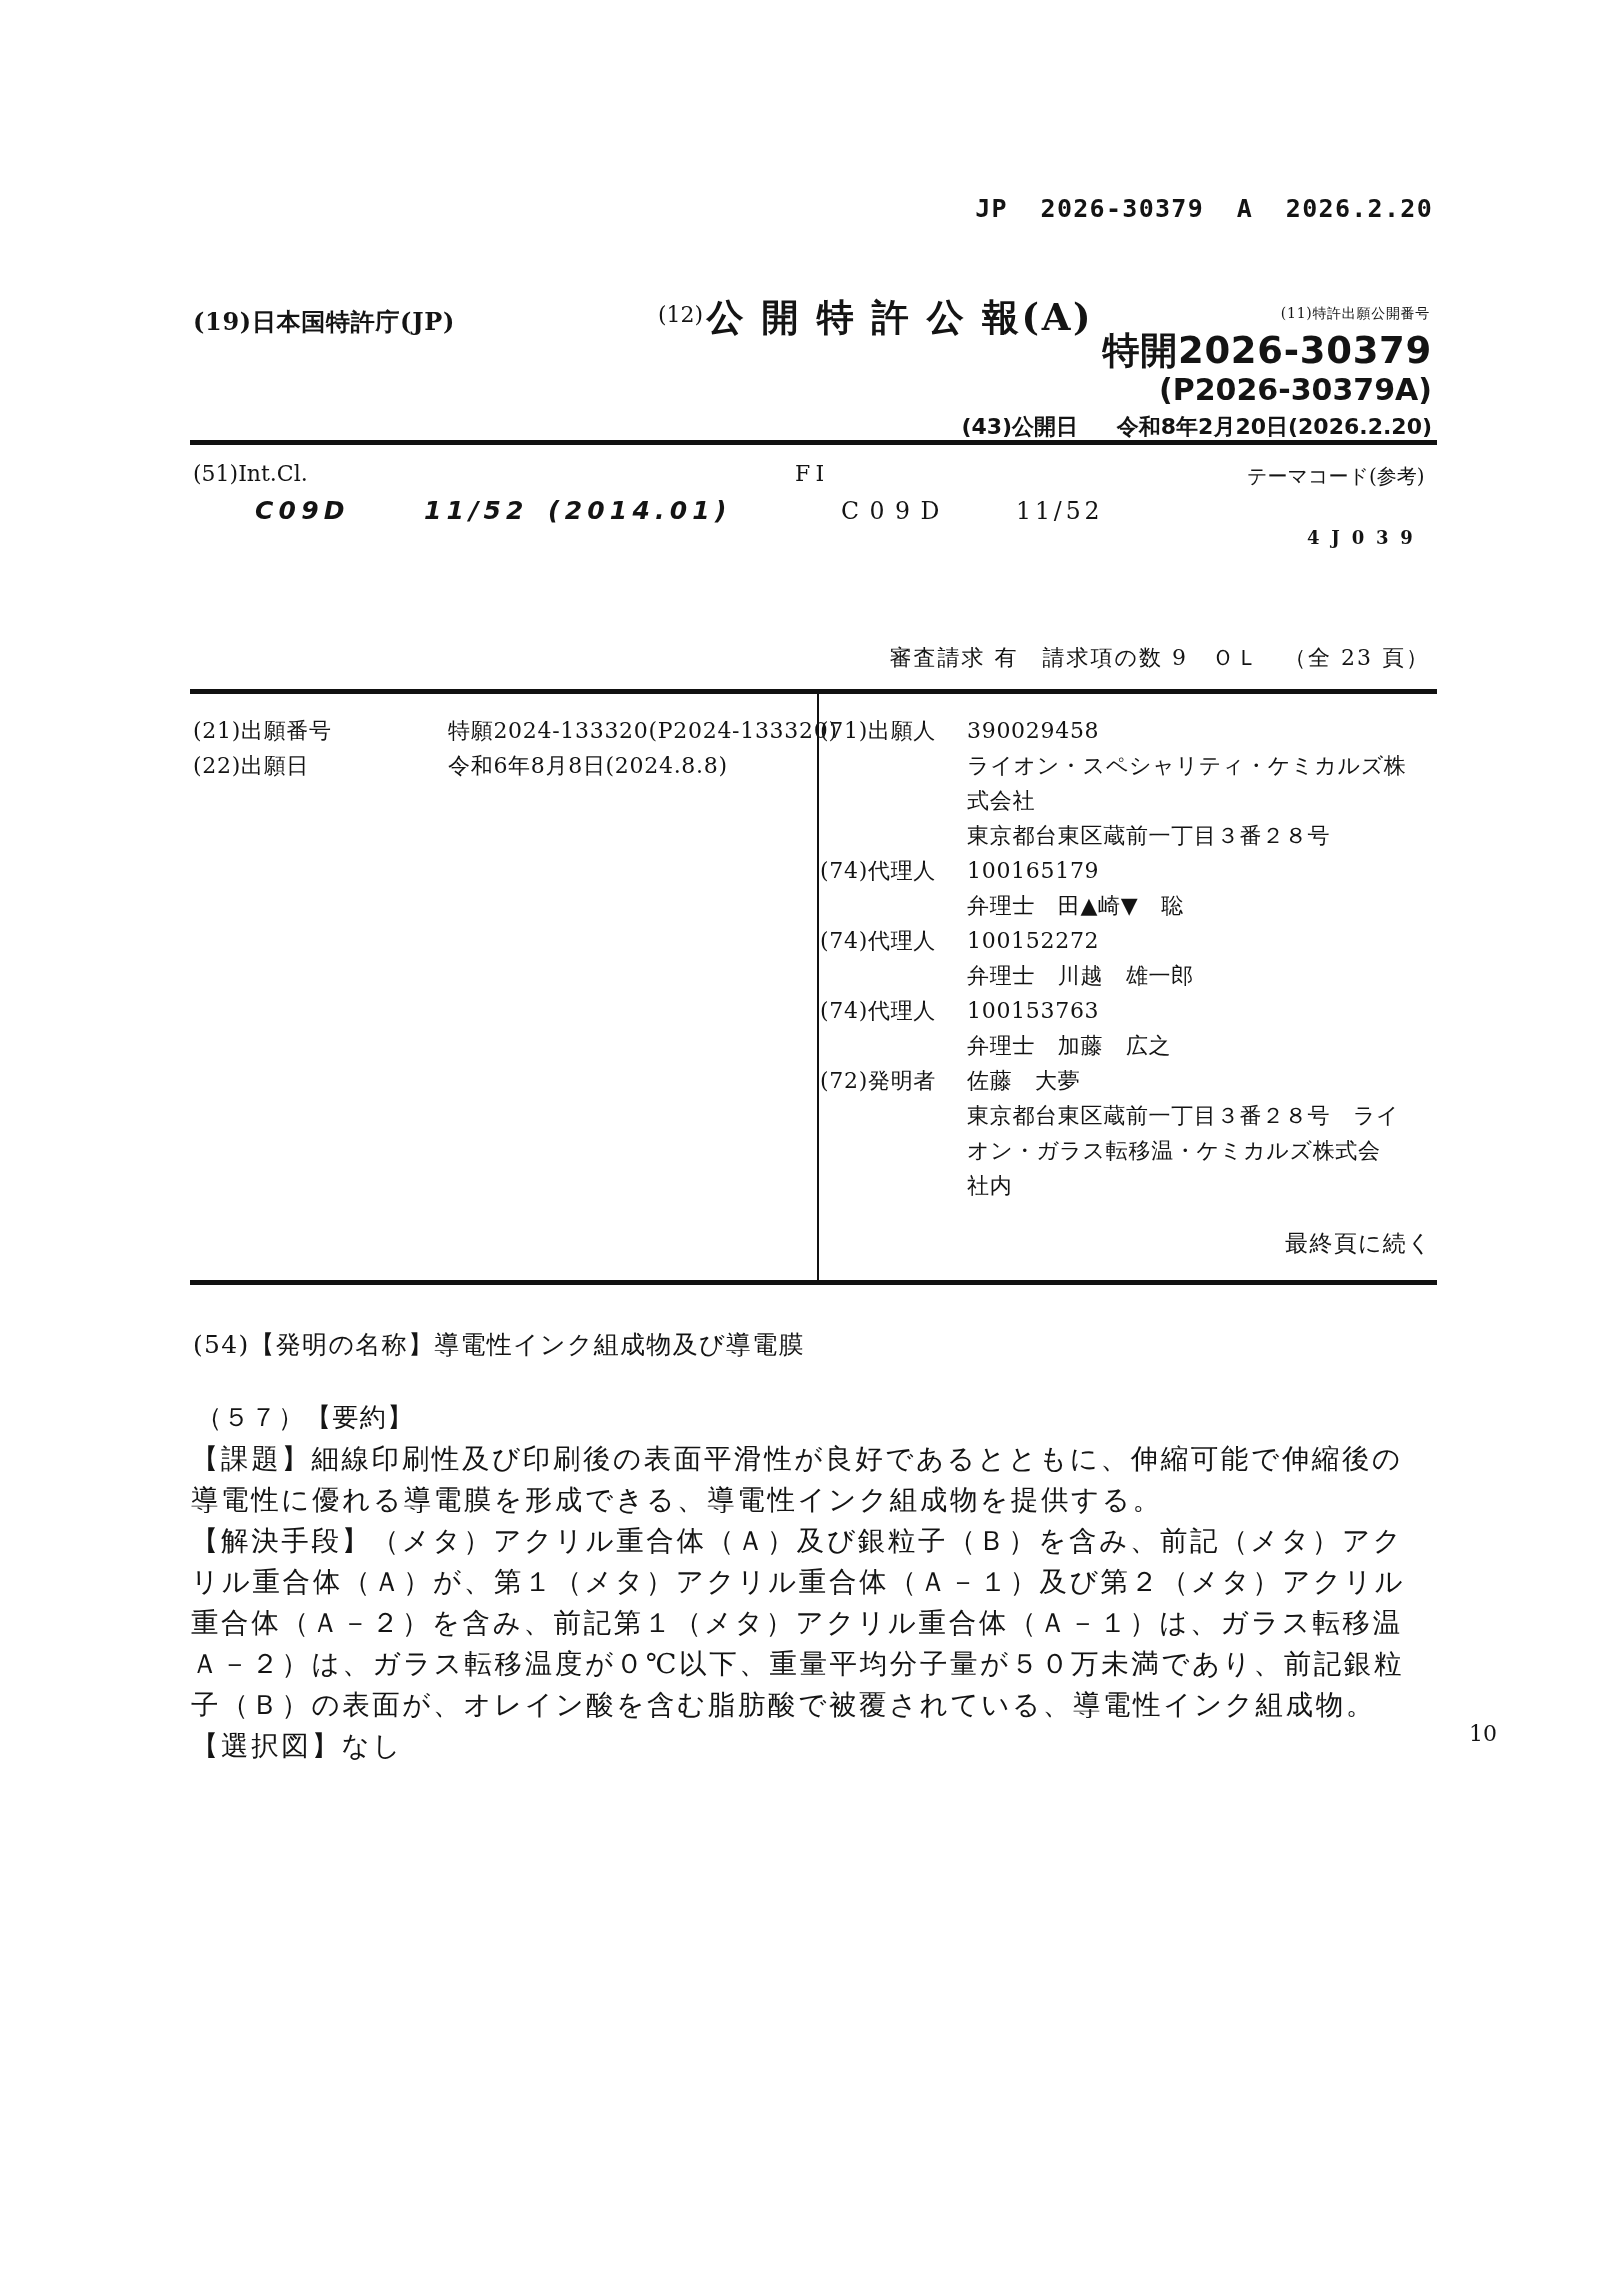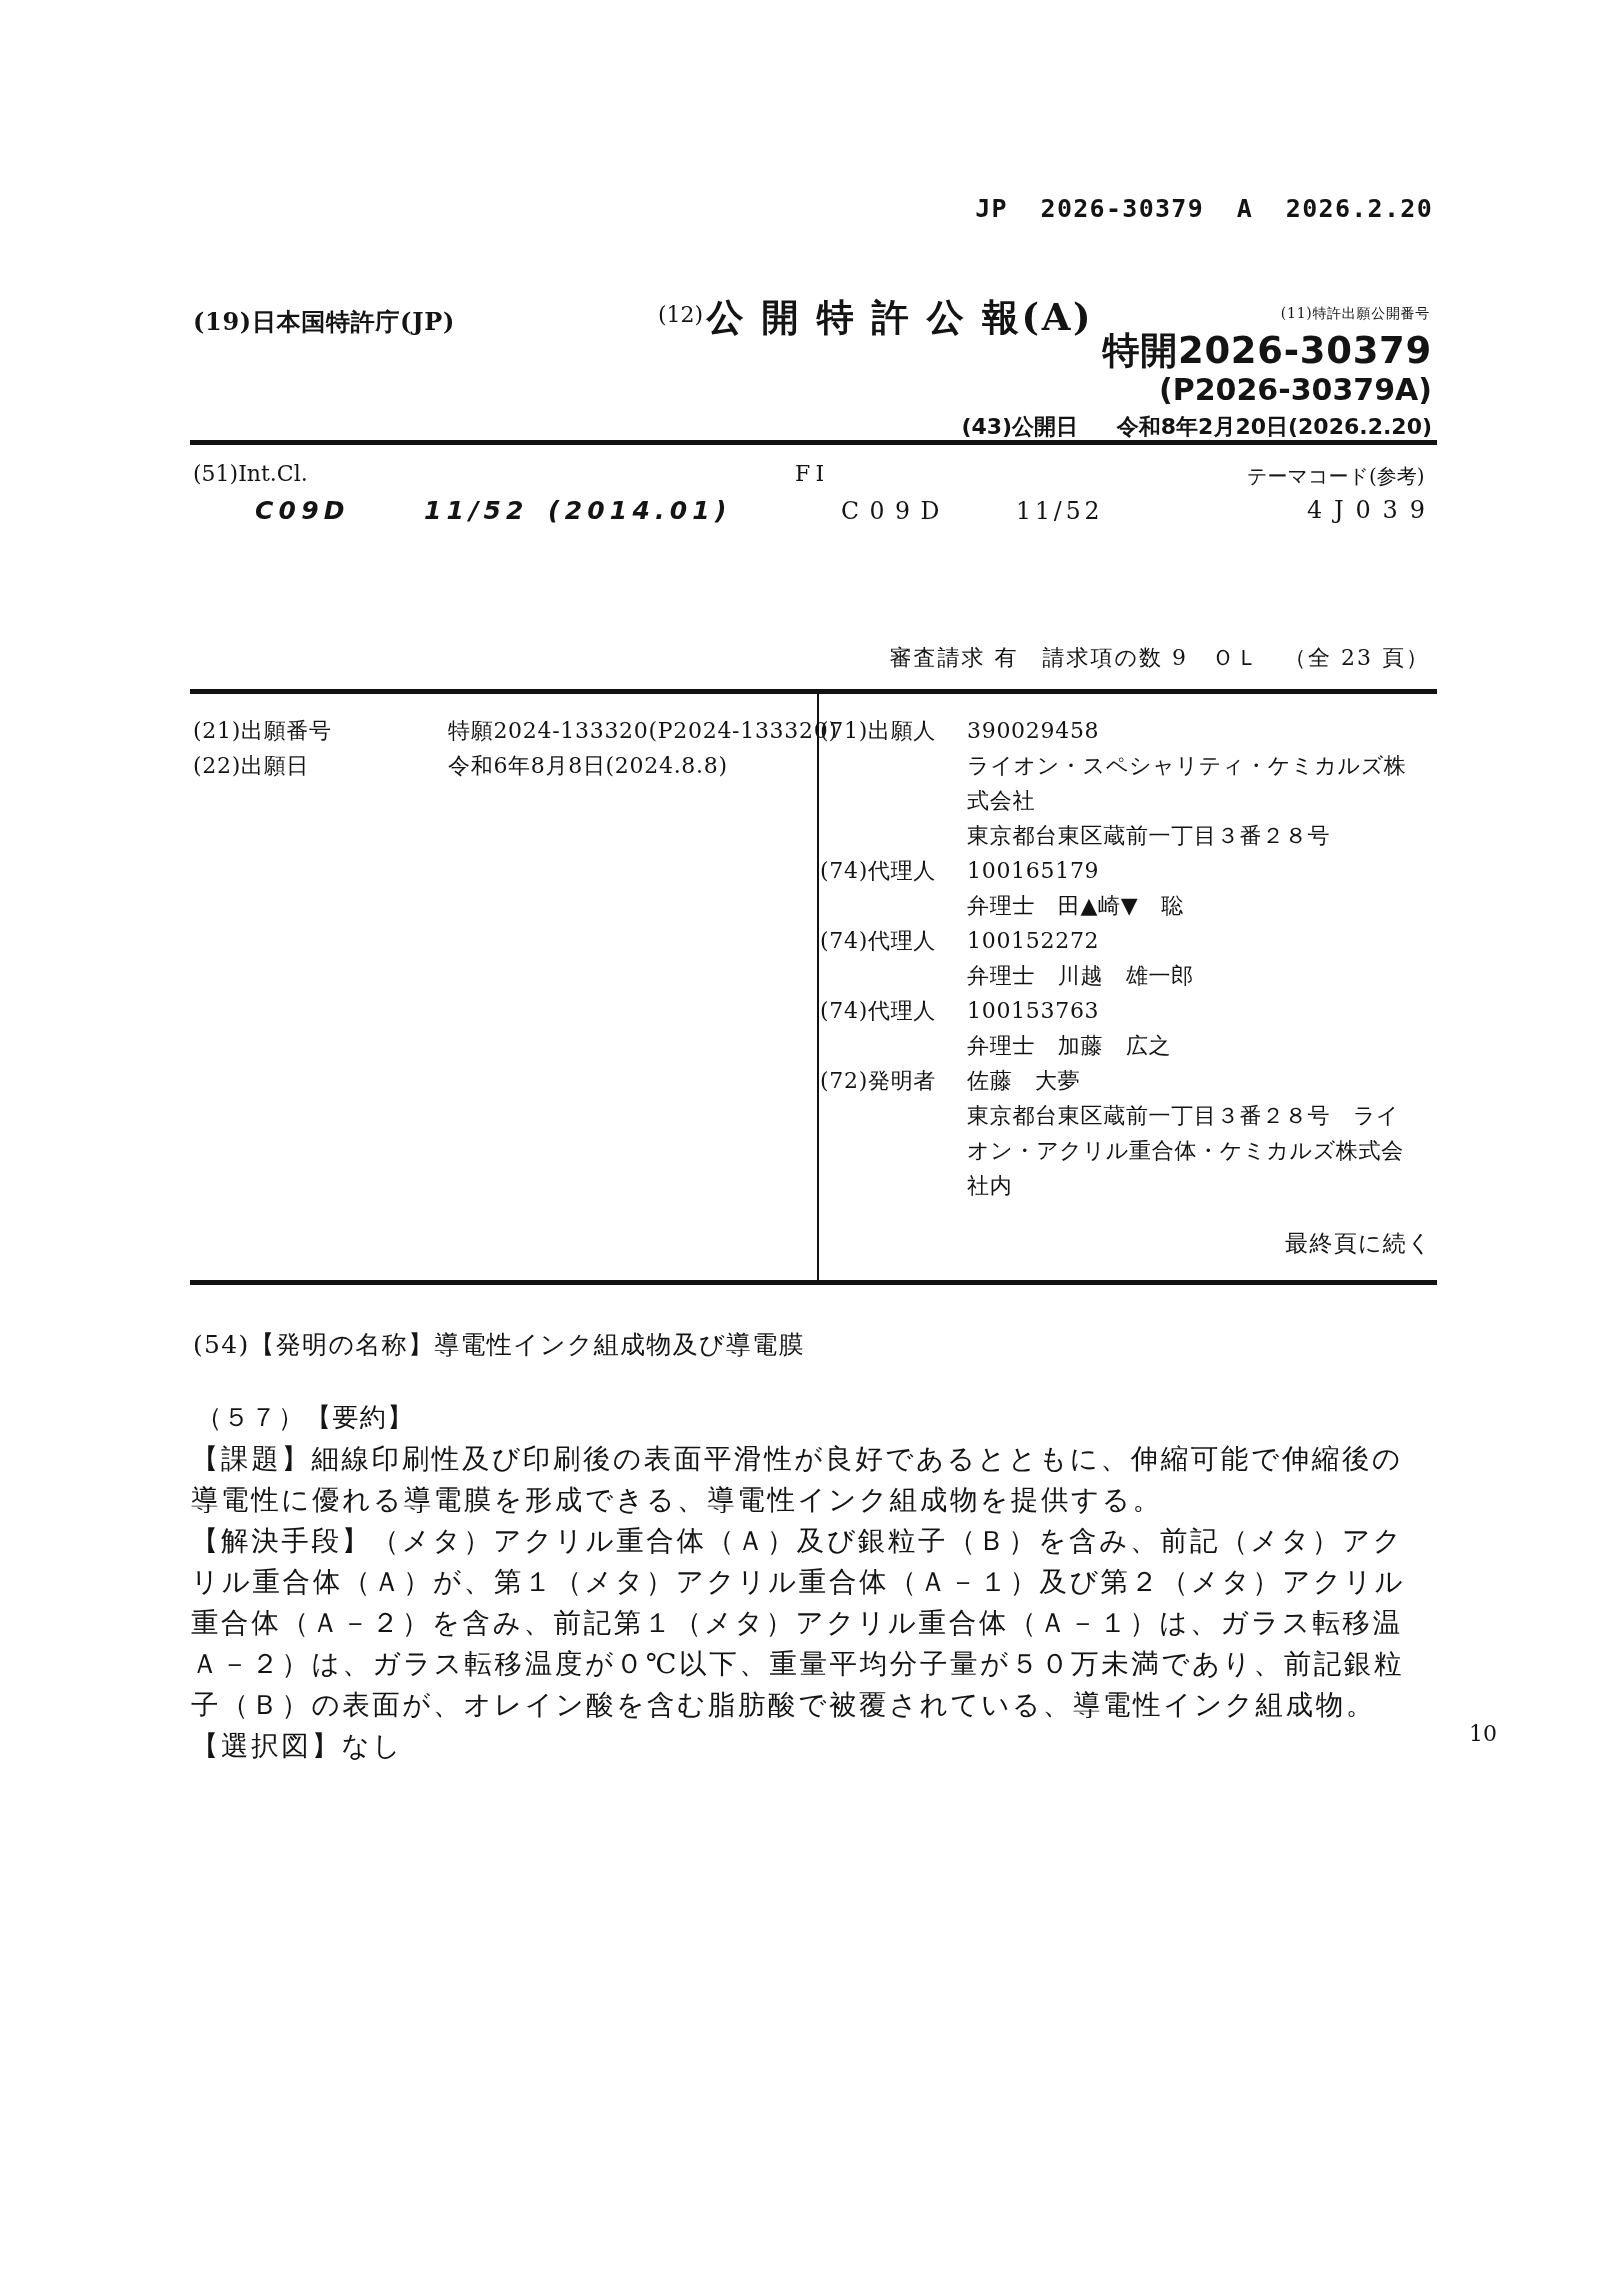--- a/index.html
+++ b/index.html
@@ -49,21 +49,21 @@
   .intcl-code, .intcl-sub, .intcl-ver {
     position:absolute; top:496px; font-size:25px; font-weight:700; font-style:italic;
     font-family:"DejaVu Sans","Liberation Sans",sans-serif; letter-spacing:5.2px;
   }
   .intcl-code { left:255px; }
   .intcl-sub  { left:424px; }
   .intcl-ver  { left:548px; }
 
   .fi-code { position:absolute; left:841px; top:497px; font-size:23.6px; letter-spacing:10.5px; }
   .fi-sub  { position:absolute; left:1016px; top:497px; font-size:23.6px; letter-spacing:3.9px; }
-  .theme-code { position:absolute; left:1307px; top:496px; font-size:24px; letter-spacing:11.8px; }
+  .theme-code { position:absolute; left:1307px; top:527px; font-size:18px; letter-spacing:11.8px;font-weight:bold; }
 
   .exam-line { position:absolute; right:193px; top:643px; font-size:22px; letter-spacing:2px; white-space:pre; }
 
   .col-divider { position:absolute; left:817px; top:694px; width:2px; height:586px; background:#111; }
 
   .left-col  { position:absolute; left:193px;  top:716px; }
   .right-col { position:absolute; left:820px; top:716px; }
   .brow { height:35px; white-space:nowrap; font-size:22px; }
   .blabel  { display:inline-block; width:255px; letter-spacing:0.7px; }
   .bvalue  { letter-spacing:0.7px; }
@@ -138,21 +138,21 @@
     <div class="brow"><span class="blabel2"></span><span class="bvalue2">式会社</span></div>
     <div class="brow"><span class="blabel2"></span><span class="bvalue2">東京都台東区蔵前一丁目３番２８号</span></div>
     <div class="brow"><span class="blabel2">(74)代理人</span><span class="bvalue2">100165179</span></div>
     <div class="brow"><span class="blabel2"></span><span class="bvalue2">弁理士　田▲崎▼　聡</span></div>
     <div class="brow"><span class="blabel2">(74)代理人</span><span class="bvalue2">100152272</span></div>
     <div class="brow"><span class="blabel2"></span><span class="bvalue2">弁理士　川越　雄一郎</span></div>
     <div class="brow"><span class="blabel2">(74)代理人</span><span class="bvalue2">100153763</span></div>
     <div class="brow"><span class="blabel2"></span><span class="bvalue2">弁理士　加藤　広之</span></div>
     <div class="brow"><span class="blabel2">(72)発明者</span><span class="bvalue2">佐藤　大夢</span></div>
     <div class="brow"><span class="blabel2"></span><span class="bvalue2">東京都台東区蔵前一丁目３番２８号　ライ</span></div>
-    <div class="brow"><span class="blabel2"></span><span class="bvalue2">オン・アクリル重合体・ケミカルズ株式会</span></div>
+    <div class="brow"><span class="blabel2"></span><span class="bvalue2">オン・ガラス転移温・ケミカルズ株式会</span></div>
     <div class="brow"><span class="blabel2"></span><span class="bvalue2">社内</span></div>
   </div>
 
   <div class="continued">最終頁に続く</div>
 
   <div class="rule rule-bottom"></div>
 
   <div class="title54">(54)【発明の名称】導電性インク組成物及び導電膜</div>
 
   <div class="abs-heading">（５７）【要約】</div>

